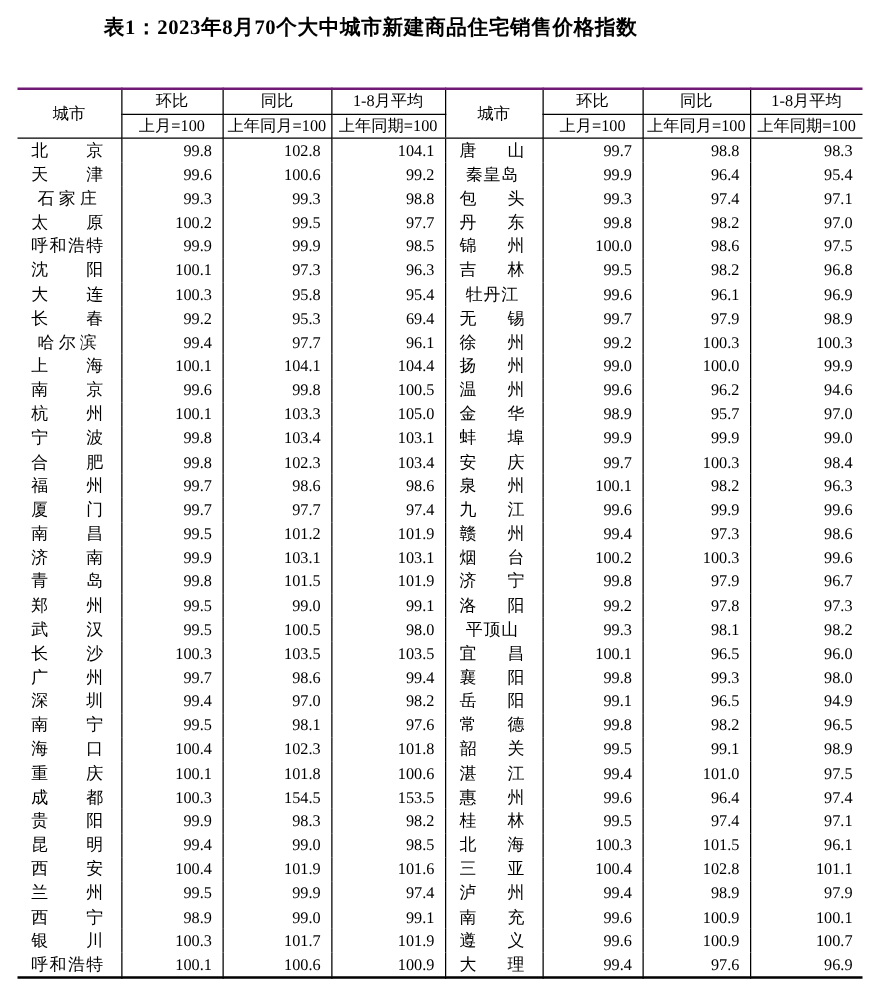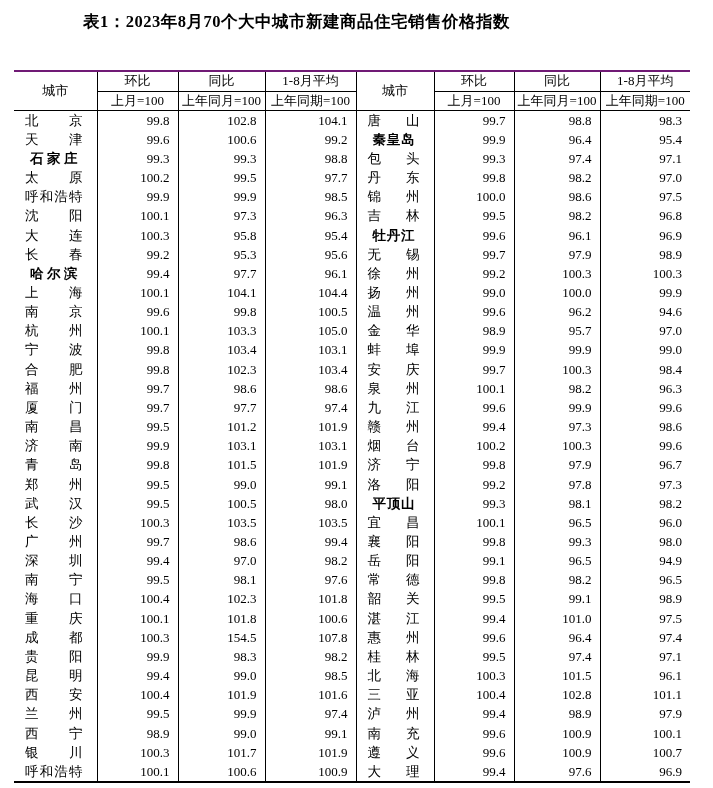--- a/index.html
+++ b/index.html
@@ -42,21 +42,21 @@
   }
   tbody td { height: 19.17px; vertical-align: middle; }
   td.num-cell { text-align: right; padding-right: 8px; }
   .city-name {
     display: block;
     text-align: justify;
     text-align-last: justify;
     margin: 0 14px 0 11px;
     font-size: 13.5px;
   }
-  .city-name.len3 { margin: 0 19px 0 16px; font-weight: bold; }
+  .city-name.len3 { margin: 0 19px 0 16px; }
 </style>
 </head>
 <body>
 
 <div class="page">
   <div class="title">表1：2023年8月70个大中城市新建商品住宅销售价格指数</div>
 
   <table class="price-table">
     <colgroup>
       <col style="width:83px">
@@ -186,21 +186,21 @@
           <td class="num-cell div">99.6</td>
           <td class="num-cell div">96.1</td>
           <td class="num-cell">96.9</td>
         </tr>
         <tr>
           <td class="city-cell div">
             <span class="city-name len2">长春</span>
           </td>
           <td class="num-cell div">99.2</td>
           <td class="num-cell div">95.3</td>
-          <td class="num-cell div">95.6</td>
+          <td class="num-cell div">69.4</td>
           <td class="city-cell div">
             <span class="city-name len2">无锡</span>
           </td>
           <td class="num-cell div">99.7</td>
           <td class="num-cell div">97.9</td>
           <td class="num-cell">98.9</td>
         </tr>
         <tr>
           <td class="city-cell div">
             <span class="city-name len3">哈尔滨</span>
@@ -466,21 +466,21 @@
           <td class="num-cell div">99.4</td>
           <td class="num-cell div">101.0</td>
           <td class="num-cell">97.5</td>
         </tr>
         <tr>
           <td class="city-cell div">
             <span class="city-name len2">成都</span>
           </td>
           <td class="num-cell div">100.3</td>
           <td class="num-cell div">154.5</td>
-          <td class="num-cell div">107.8</td>
+          <td class="num-cell div">153.5</td>
           <td class="city-cell div">
             <span class="city-name len2">惠州</span>
           </td>
           <td class="num-cell div">99.6</td>
           <td class="num-cell div">96.4</td>
           <td class="num-cell">97.4</td>
         </tr>
         <tr>
           <td class="city-cell div">
             <span class="city-name len2">贵阳</span>

